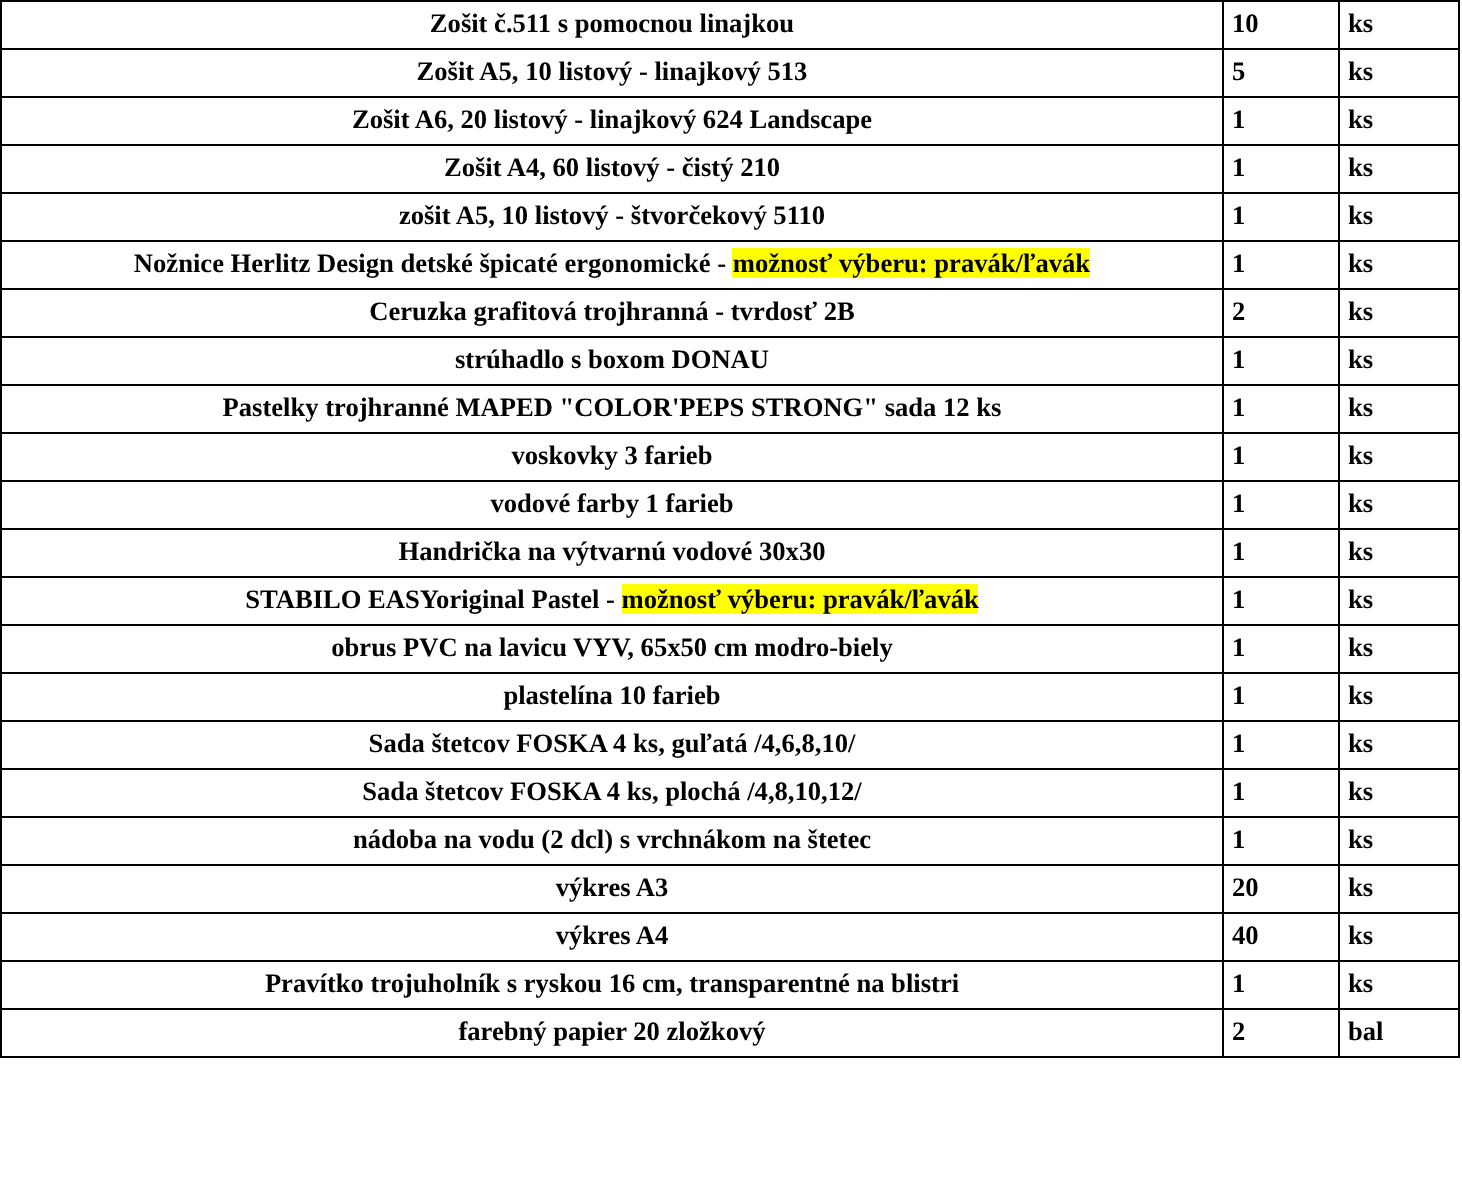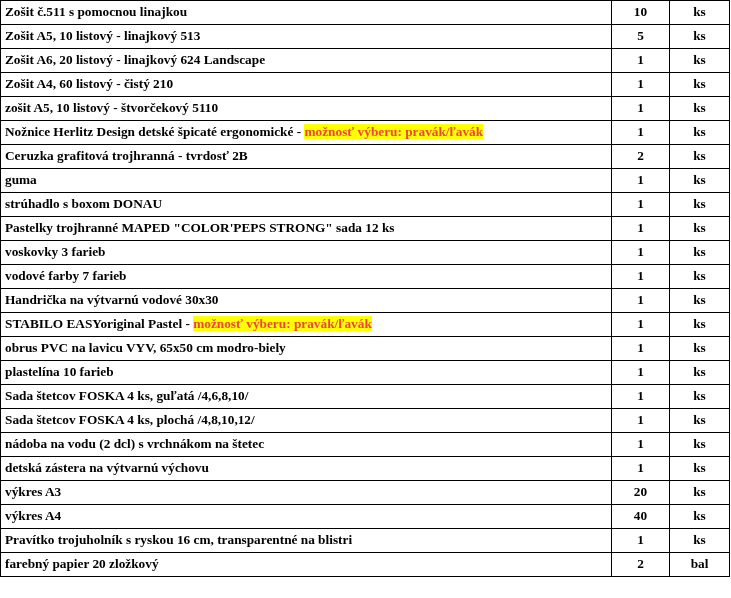--- a/index.html
+++ b/index.html
@@ -27,32 +27,31 @@
     padding: 1px 4px 2px 4px;
     font-size: 13.3px;
     line-height: 14px;
     height: 20px;
     vertical-align: middle;
     color: #000000;
     overflow: hidden;
     white-space: nowrap;
   }
   td.item {
-    text-align: left;
+    text-align: center;
   }
   td.qty, td.unit {
-    text-align: center;
     font-weight: bold;
   }
   .bold {
     font-weight: bold;
   }
   .highlight {
     background: #ffff00;
-    color: #ef4444;
+    color: #000000;
     font-weight: bold;
   }
 </style>
 </head>
 <body>
 
 <table id="supply-table">
   <colgroup>
     <col class="col-item">
     <col class="col-qty">
@@ -88,41 +87,36 @@
         <td class="item"><span class="bold">Nožnice Herlitz Design detské špicaté ergonomické - </span><span class="highlight">možnosť výberu: pravák/ľavák</span></td>
         <td class="qty">1</td>
         <td class="unit">ks</td>
       </tr>
       <tr>
         <td class="item"><span class="bold">Ceruzka grafitová trojhranná - tvrdosť 2B</span></td>
         <td class="qty">2</td>
         <td class="unit">ks</td>
       </tr>
       <tr>
-        <td class="item"><span class="bold">guma</span></td>
-        <td class="qty">1</td>
-        <td class="unit">ks</td>
-      </tr>
-      <tr>
         <td class="item"><span class="bold">strúhadlo s boxom DONAU</span></td>
         <td class="qty">1</td>
         <td class="unit">ks</td>
       </tr>
       <tr>
         <td class="item"><span class="bold">Pastelky trojhranné MAPED "COLOR'PEPS STRONG" sada 12 ks</span></td>
         <td class="qty">1</td>
         <td class="unit">ks</td>
       </tr>
       <tr>
         <td class="item"><span class="bold">voskovky 3 farieb</span></td>
         <td class="qty">1</td>
         <td class="unit">ks</td>
       </tr>
       <tr>
-        <td class="item"><span class="bold">vodové farby 7 farieb</span></td>
+        <td class="item"><span class="bold">vodové farby 1 farieb</span></td>
         <td class="qty">1</td>
         <td class="unit">ks</td>
       </tr>
       <tr>
         <td class="item"><span class="bold">Handrička na výtvarnú vodové 30x30</span></td>
         <td class="qty">1</td>
         <td class="unit">ks</td>
       </tr>
       <tr>
         <td class="item"><span class="bold">STABILO EASYoriginal Pastel - </span><span class="highlight">možnosť výberu: pravák/ľavák</span></td>
@@ -148,25 +142,20 @@
         <td class="item"><span class="bold">Sada štetcov FOSKA 4 ks, plochá /4,8,10,12/</span></td>
         <td class="qty">1</td>
         <td class="unit">ks</td>
       </tr>
       <tr>
         <td class="item"><span class="bold">nádoba na vodu (2 dcl) s vrchnákom na štetec</span></td>
         <td class="qty">1</td>
         <td class="unit">ks</td>
       </tr>
       <tr>
-        <td class="item"><span class="bold">detská zástera na výtvarnú výchovu</span></td>
-        <td class="qty">1</td>
-        <td class="unit">ks</td>
-      </tr>
-      <tr>
         <td class="item"><span class="bold">výkres A3</span></td>
         <td class="qty">20</td>
         <td class="unit">ks</td>
       </tr>
       <tr>
         <td class="item"><span class="bold">výkres A4</span></td>
         <td class="qty">40</td>
         <td class="unit">ks</td>
       </tr>
       <tr>

